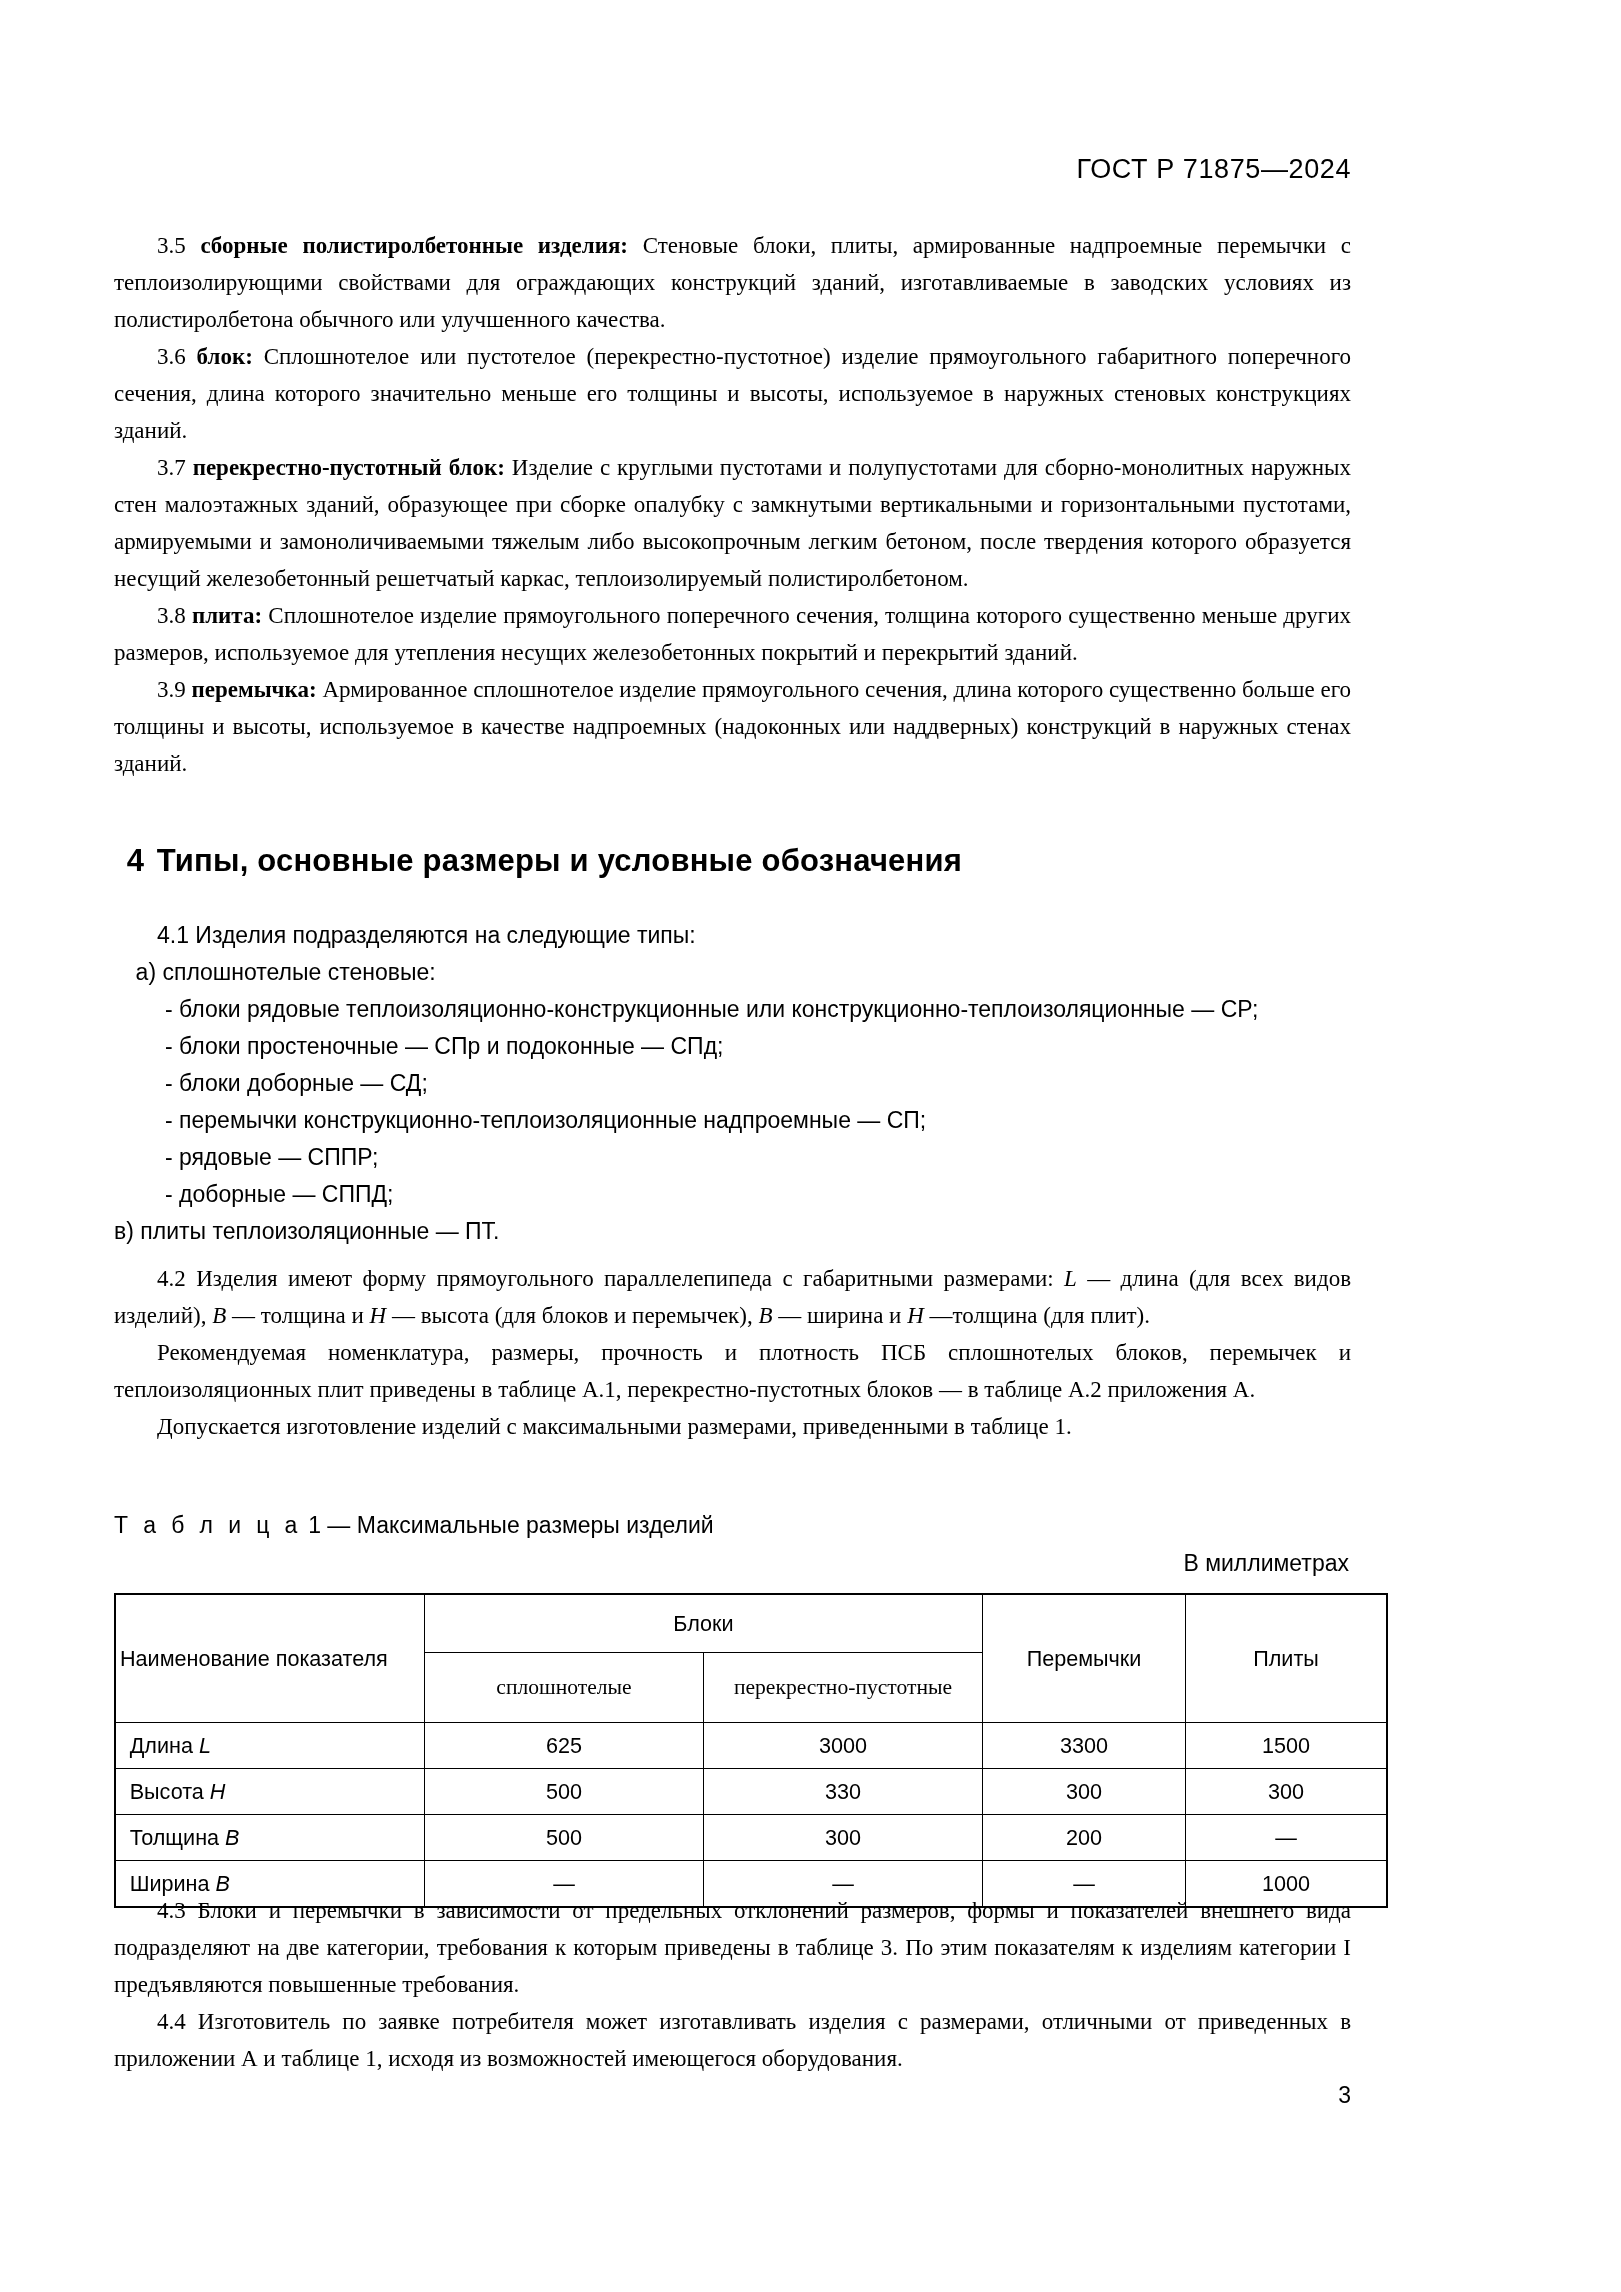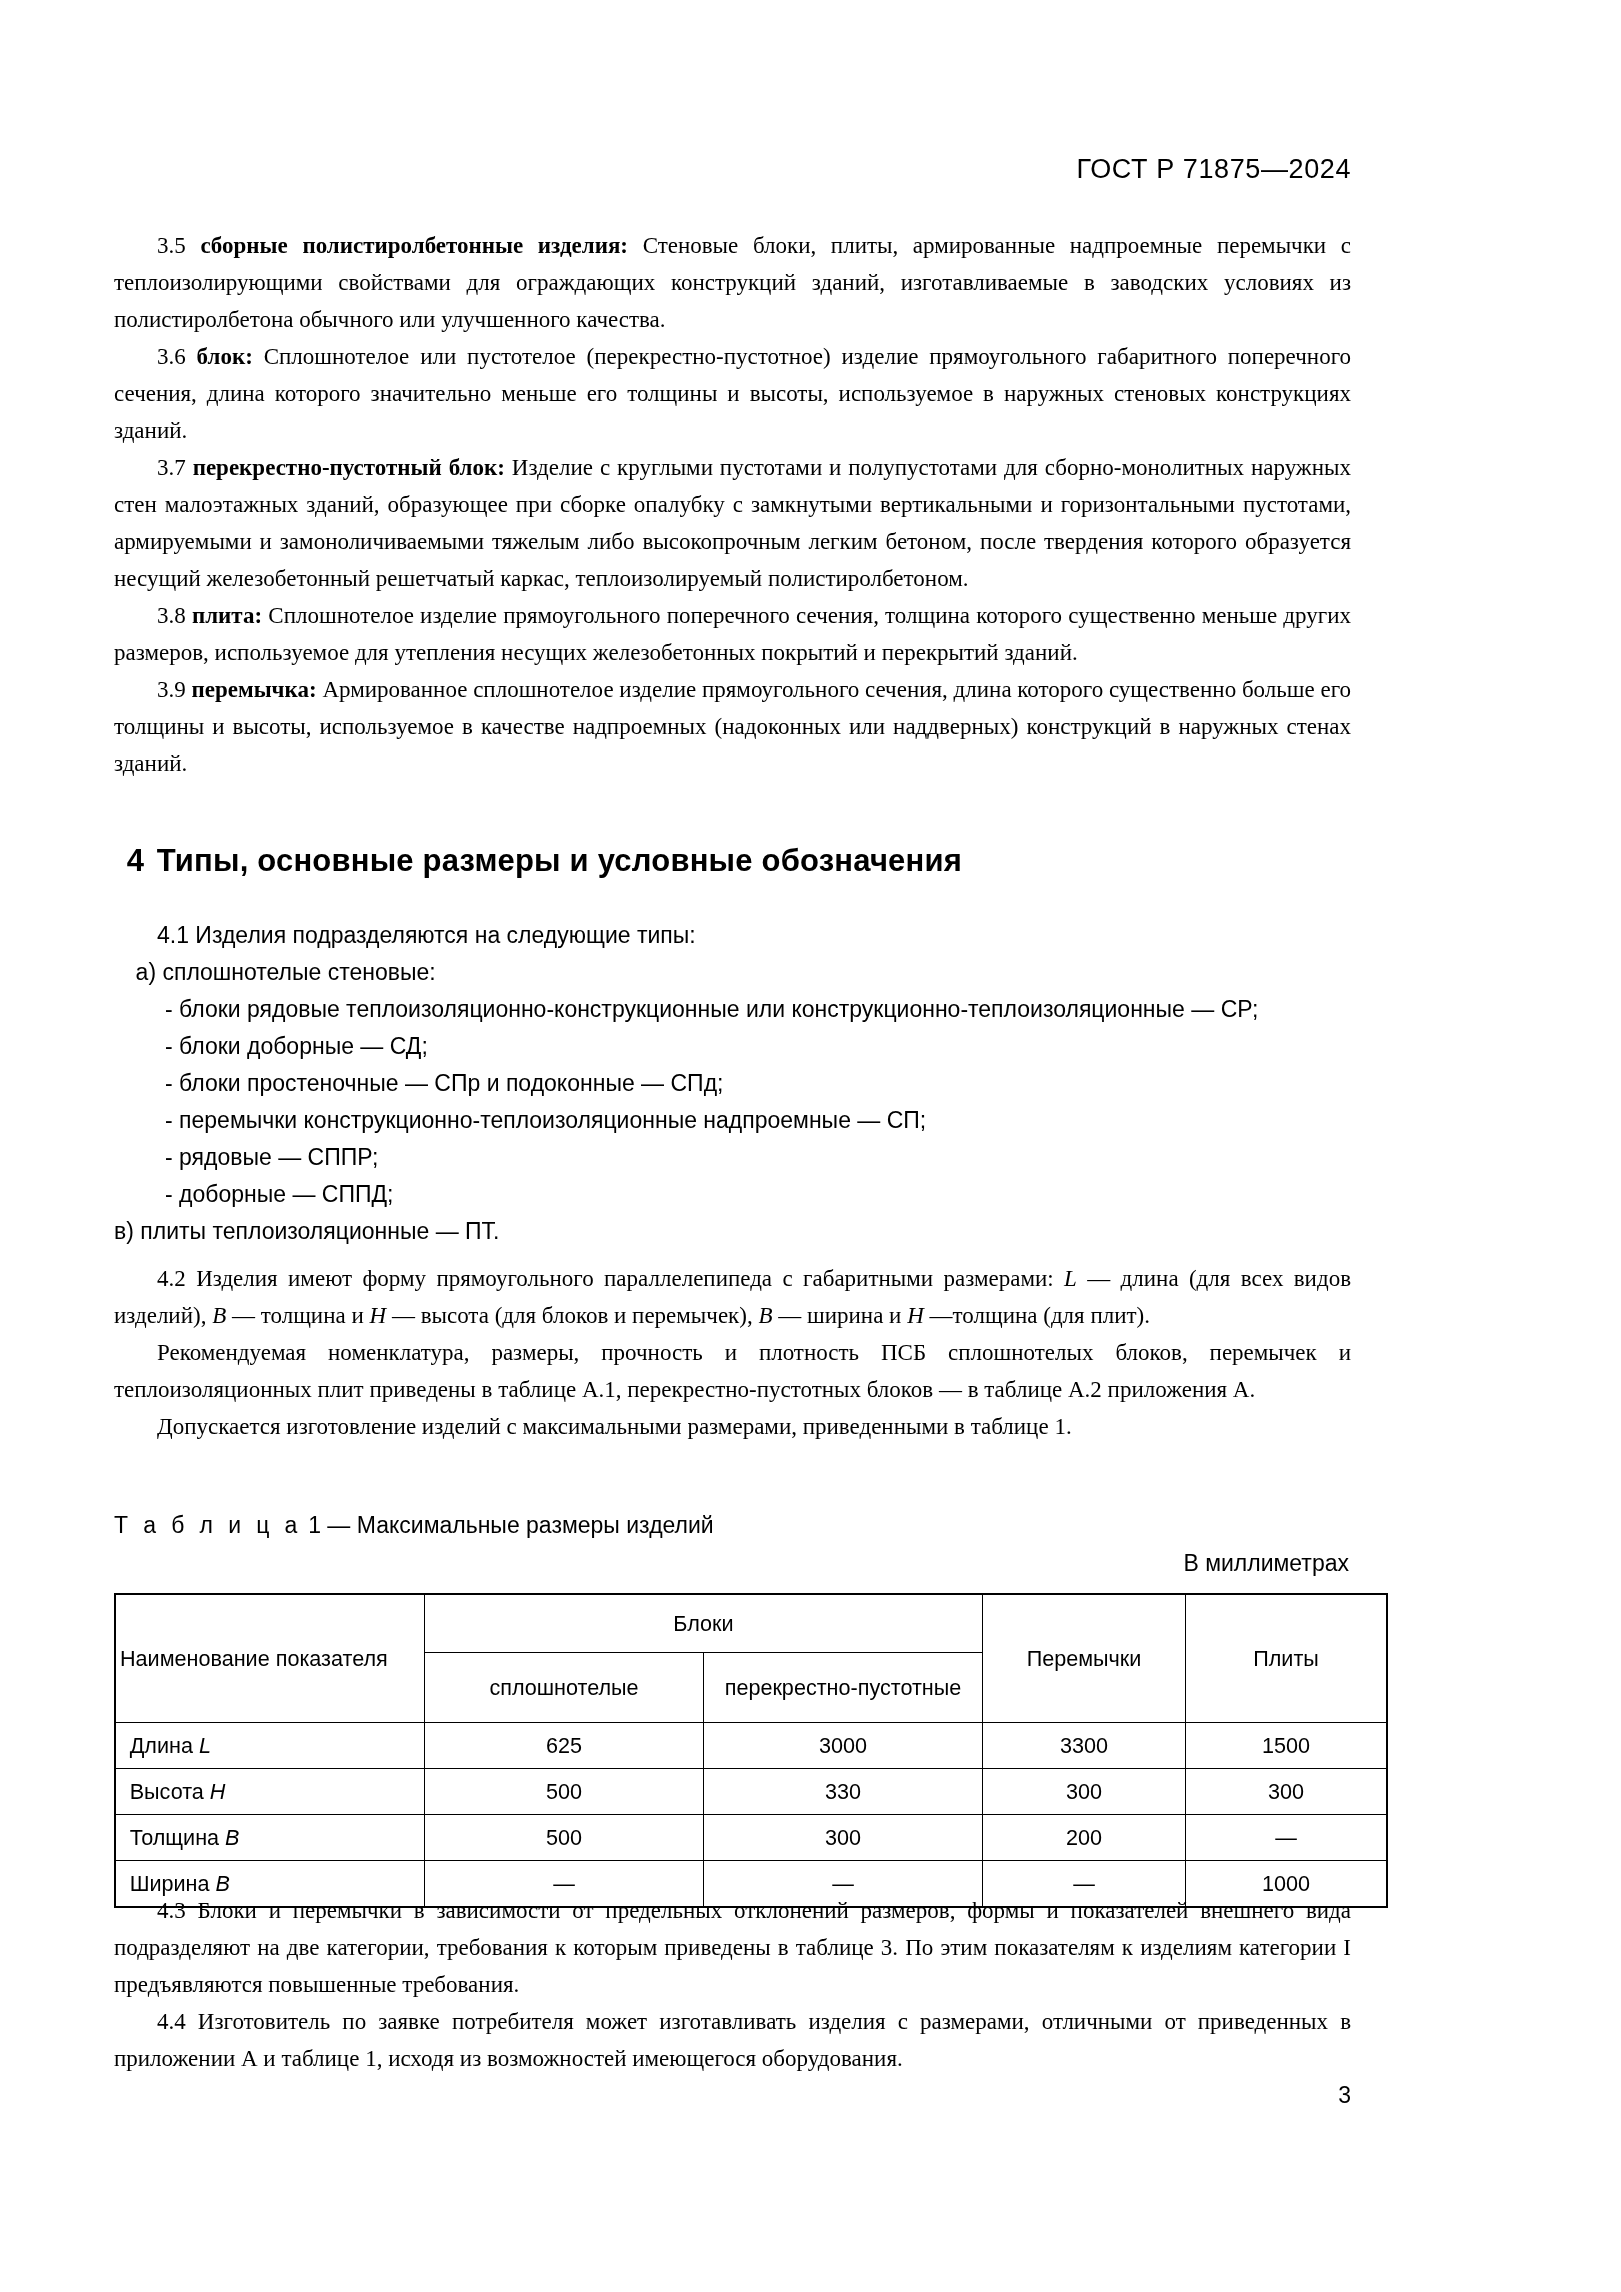--- a/index.html
+++ b/index.html
@@ -150,21 +150,21 @@
 
   .th-name {
     text-align: left;
     padding-left: 13.7px;
     height: 110px;
   }
   .th-c {
     text-align: center;
   }
   .h-blocks { height: 49px; }
-  .h-sub   { height: 61px; }
+  .h-sub   { height: 61px; font-family: Liberation Serif, serif; }
   .h-span  { height: 110px; }
 
   table.t1 td.cell-name {
     text-align: left;
     padding-left: 13.7px;
     height: 37px;
     border-left-width: 2px;
   }
   table.t1 td.cell-v {
     text-align: center;
@@ -214,23 +214,23 @@
     </div>
 
     <div class="list-area">
 
       <p class="li-a" style="text-indent:43px">4.1  Изделия подразделяются на следующие типы:</p>
 
       <p class="li-a lvl1"><span>а)</span><span>  </span><span>сплошнотелые стеновые:</span></p>
 
       <p class="li-a lvl2 wrap" style="text-align:justify"><span class="marker-dash">-</span><span> </span><span>блоки  рядовые  теплоизоляционно-конструкционные  или  конструкционно-теплоизоляцион­ные — СР;</span></p>
 
+      <p class="li-a lvl2"><span class="marker-dash">-</span><span> </span><span>блоки простеночные — СПр и подоконные — СПд;</span></p>
+
       <p class="li-a lvl2"><span class="marker-dash">-</span><span> </span><span>блоки доборные — СД;</span></p>
-
-      <p class="li-a lvl2"><span class="marker-dash">-</span><span> </span><span>блоки простеночные — СПр и подоконные — СПд;</span></p>
 
       <p class="li-a lvl2"><span class="marker-dash">-</span><span> </span><span>перемычки конструкционно-теплоизоляционные надпроемные — СП;</span></p>
 
 
       <p class="li-a lvl2"><span class="marker-dash">-</span><span> </span><span>рядовые — СППР;</span></p>
 
       <p class="li-a lvl2"><span class="marker-dash">-</span><span> </span><span>доборные — СППД;</span></p>
 
       <p class="li-a"><span>в)</span><span>  </span><span>плиты теплоизоляционные — ПТ.</span></p>
     </div>

